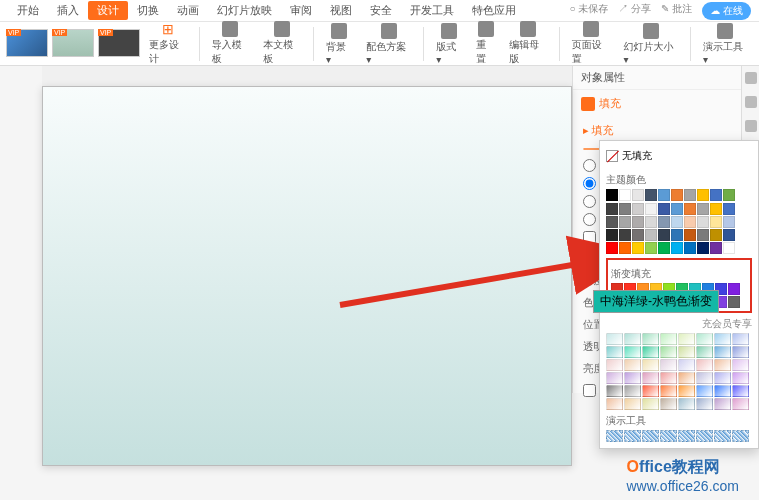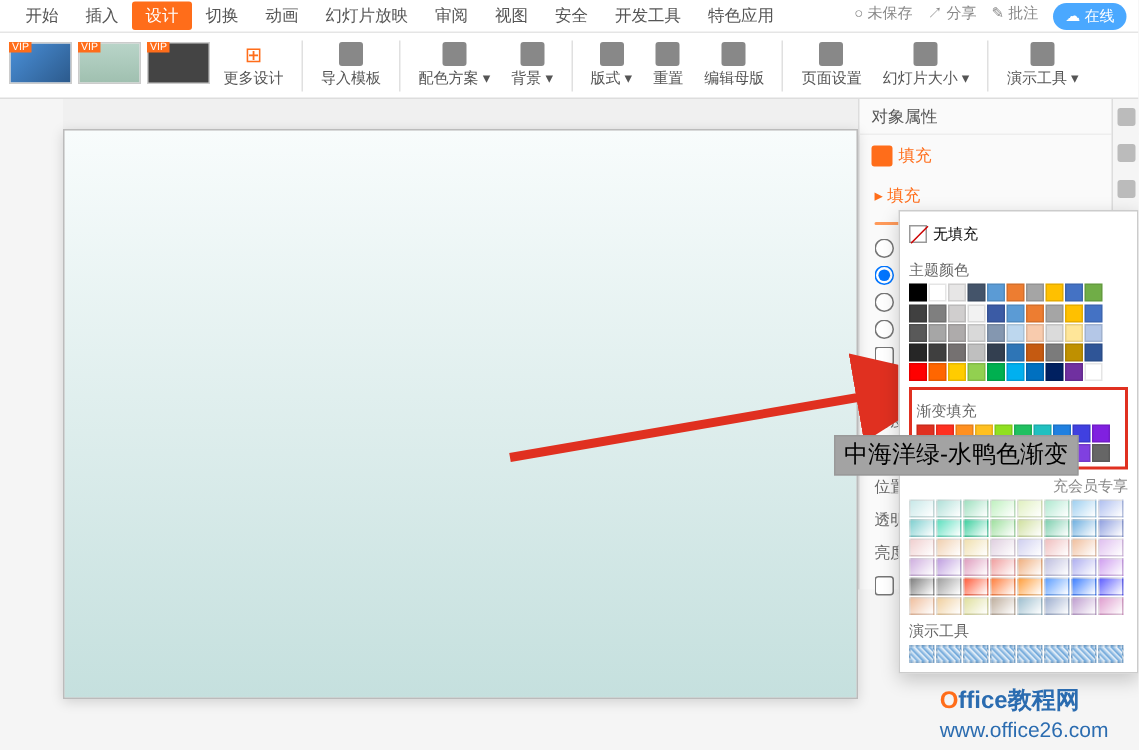--- a/index.html
+++ b/index.html
@@ -44,21 +44,21 @@
 .cp-row { margin-bottom: 4px; }
 .nofile { display:flex; align-items:center; gap:4px; padding: 2px 0 6px; }
 .nofile .bx { width:12px;height:12px;border:1px solid #999;position:relative; }
 .nofile .bx::after{content:"";position:absolute;width:16px;height:1px;background:#c00;top:5px;left:-2px;transform:rotate(-45deg);}
 .cp-label { color: #666; margin: 4px 0 2px; }
 .sw-grid { display: grid; grid-template-columns: repeat(10, 12px); gap: 1px; }
 .sw-grid.wide { grid-template-columns: repeat(8, 17px); }
 .sw { width: 12px; height: 12px; border: 1px solid rgba(0,0,0,0.1); }
 .sw.w { width: 17px; height: 12px; }
 .gradient-box { border: 2px solid #e03020; padding: 3px; margin: 4px 0; }
-.tooltip { position: absolute; background: #a3a3a3; border: 1px solid #999; padding: 2px 6px; font-size: 16px; white-space: nowrap; z-index: 200; }
+.tooltip { position: absolute; background: #14b8a6; border: 1px solid #999; padding: 2px 6px; font-size: 12px; white-space: nowrap; z-index: 200; }
 
 .arrow { position: absolute; z-index: 90; pointer-events: none; }
 .arrow svg { overflow: visible; }
 
 .vtoolbar { position:absolute; right:0; top:66px; width:18px; background:#f5f5f5; border-left:1px solid #ddd; height:360px; display:flex; flex-direction:column; gap:12px; padding-top:6px; align-items:center; }
 .vtoolbar .vic{ width:12px;height:12px;background:#bbb;border-radius:2px; }
 
 .watermark { position:absolute; right:20px; bottom:6px; font-size:16px; font-weight:bold; color:#2b6cb0; z-index:300; }
 .watermark .o{ color:#ff6d1a; }
 .watermark .sub{ font-size:14px; color:#2b6cb0; display:block; font-weight:normal; }
@@ -92,28 +92,32 @@
   <div style="position:relative"><span class="vip-tag">VIP</span><span class="ribbon-thumb t3"></span></div>
   <div class="ribbon-btn">
       <span style="color:#ff6d1a;font-size:14px">⊞</span>
       <span>更多设计</span>
     </div>
   <div class="ribbon-sep"></div>
   <div class="ribbon-btn">
       <span class="ic"></span>
       <span>导入模板</span>
     </div>
-  <div class="ribbon-sep"></div>
+  <div class="ribbon-btn">
+      <span class="ic"></span>
+      <span>本文模板</span>
+    </div>
+  <div class="ribbon-sep"></div>
+  <div class="ribbon-btn">
+      <span class="ic"></span>
+      <span>背景 ▾</span>
+    </div>
   <div class="ribbon-btn">
       <span class="ic"></span>
       <span>配色方案 ▾</span>
-    </div>
-  <div class="ribbon-btn">
-      <span class="ic"></span>
-      <span>背景 ▾</span>
     </div>
   <div class="ribbon-sep"></div>
   <div class="ribbon-btn">
       <span class="ic"></span>
       <span>版式 ▾</span>
     </div>
   <div class="ribbon-btn">
       <span class="ic"></span>
       <span>重置</span>
     </div>

